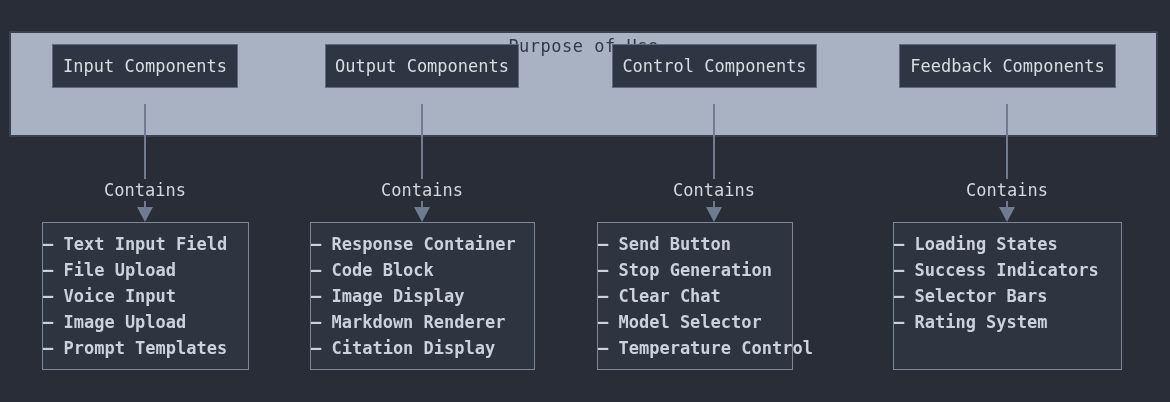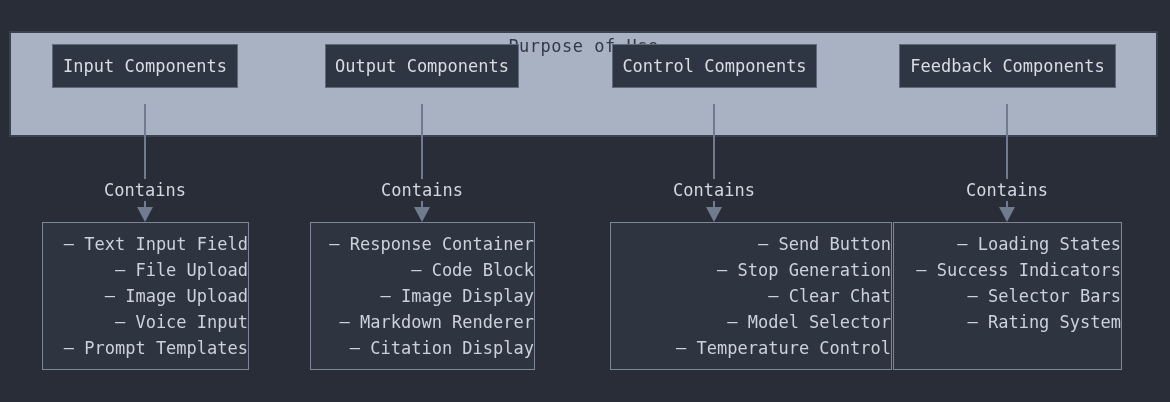--- a/index.html
+++ b/index.html
@@ -84,62 +84,63 @@
     height: 148px;
     background: #2e3440;
     border: 1px solid #7d8799;
     color: #ccd2db;
     font-size: 17px;
     padding-top: 8px;
   }
   .list-line {
     height: 26px;
     line-height: 26px;
-    text-align: right;
+    text-align: left;
     white-space: nowrap;
+    font-weight: bold;
   }
 </style>
 </head>
 <body>
 
 <div class="page">
 
   <div class="cluster">
     <div class="cluster-title">Purpose of Use</div>
   </div>
 
   <div class="edge-line" style="left:144px"></div>
   <div class="edge-arrowhead" style="left:137px"></div>
   <div class="edge-label" style="left:145px">Contains</div>
   <div class="node header-node" style="left:52px;width:186px">Input Components</div>
   <div class="node list-node" style="left:42px;width:207px">
     <div class="list-line">– Text Input Field</div>
     <div class="list-line">– File Upload</div>
+    <div class="list-line">– Voice Input</div>
     <div class="list-line">– Image Upload</div>
-    <div class="list-line">– Voice Input</div>
     <div class="list-line">– Prompt Templates</div>
   </div>
 
   <div class="edge-line" style="left:421px"></div>
   <div class="edge-arrowhead" style="left:414px"></div>
   <div class="edge-label" style="left:422px">Contains</div>
   <div class="node header-node" style="left:325px;width:194px">Output Components</div>
   <div class="node list-node" style="left:310px;width:225px">
     <div class="list-line">– Response Container</div>
     <div class="list-line">– Code Block</div>
     <div class="list-line">– Image Display</div>
     <div class="list-line">– Markdown Renderer</div>
     <div class="list-line">– Citation Display</div>
   </div>
 
   <div class="edge-line" style="left:713px"></div>
   <div class="edge-arrowhead" style="left:706px"></div>
   <div class="edge-label" style="left:714px">Contains</div>
   <div class="node header-node" style="left:612px;width:205px">Control Components</div>
-  <div class="node list-node" style="left:610px;width:282px">
+  <div class="node list-node" style="left:597px;width:196px">
     <div class="list-line">– Send Button</div>
     <div class="list-line">– Stop Generation</div>
     <div class="list-line">– Clear Chat</div>
     <div class="list-line">– Model Selector</div>
     <div class="list-line">– Temperature Control</div>
   </div>
 
   <div class="edge-line" style="left:1006px"></div>
   <div class="edge-arrowhead" style="left:999px"></div>
   <div class="edge-label" style="left:1007px">Contains</div>

